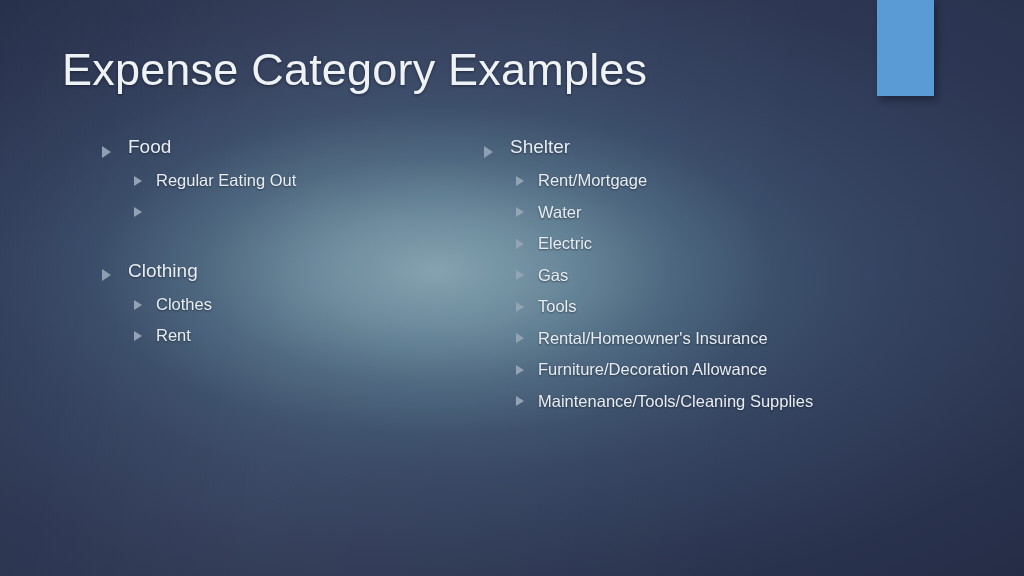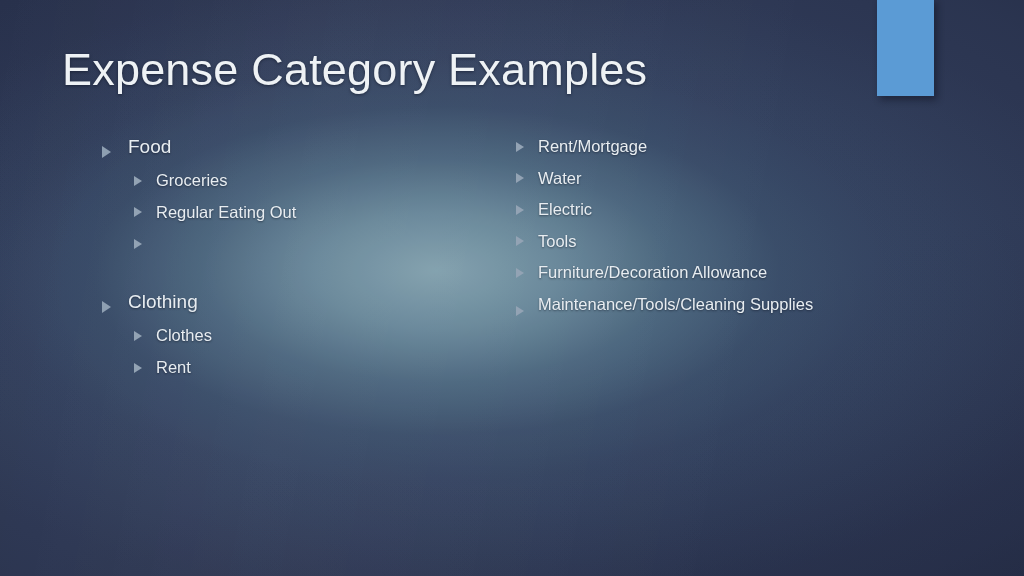--- a/index.html
+++ b/index.html
@@ -150,24 +150,20 @@
 
   <div class="col col-left">
 
     <div class="item lvl1">
       <span class="tri"></span>
       <span class="txt">Food</span>
     </div>
     <div class="group-gap"></div>
     <div class="item lvl2">
       <span class="tri"></span>
-      <span class="txt">Groceries</span>
-    </div>
-    <div class="item lvl2">
-      <span class="tri"></span>
       <span class="txt">Regular Eating Out</span>
     </div>
     <div class="item lvl2">
       <span class="tri"></span>
     </div>
 
     <div class="spacer"></div>
 
     <div class="item lvl1">
       <span class="tri"></span>
@@ -180,42 +176,54 @@
     </div>
     <div class="item lvl2">
       <span class="tri"></span>
       <span class="txt">Rent</span>
     </div>
 
   </div>
 
   <div class="col col-right">
 
+    <div class="item lvl1">
+      <span class="tri"></span>
+      <span class="txt">Shelter</span>
+    </div>
     <div class="group-gap"></div>
 
     <div class="item lvl2">
       <span class="tri"></span>
       <span class="txt">Rent/Mortgage</span>
     </div>
     <div class="item lvl2">
       <span class="tri"></span>
       <span class="txt">Water</span>
     </div>
     <div class="item lvl2">
       <span class="tri"></span>
       <span class="txt">Electric</span>
     </div>
     <div class="item lvl2">
       <span class="tri"></span>
+      <span class="txt">Gas</span>
+    </div>
+    <div class="item lvl2">
+      <span class="tri"></span>
       <span class="txt">Tools</span>
     </div>
     <div class="item lvl2">
       <span class="tri"></span>
+      <span class="txt">Rental/Homeowner's Insurance</span>
+    </div>
+    <div class="item lvl2">
+      <span class="tri"></span>
       <span class="txt">Furniture/Decoration Allowance</span>
     </div>
-    <div class="item lvl2" style="width:305px;align-items:flex-end;">
+    <div class="item lvl2" style="width:305px;">
       <span class="tri"></span>
       <span class="txt">Maintenance/Tools/Cleaning Supplies</span>
     </div>
 
   </div>
 
 </div>
 
 </body></html>

